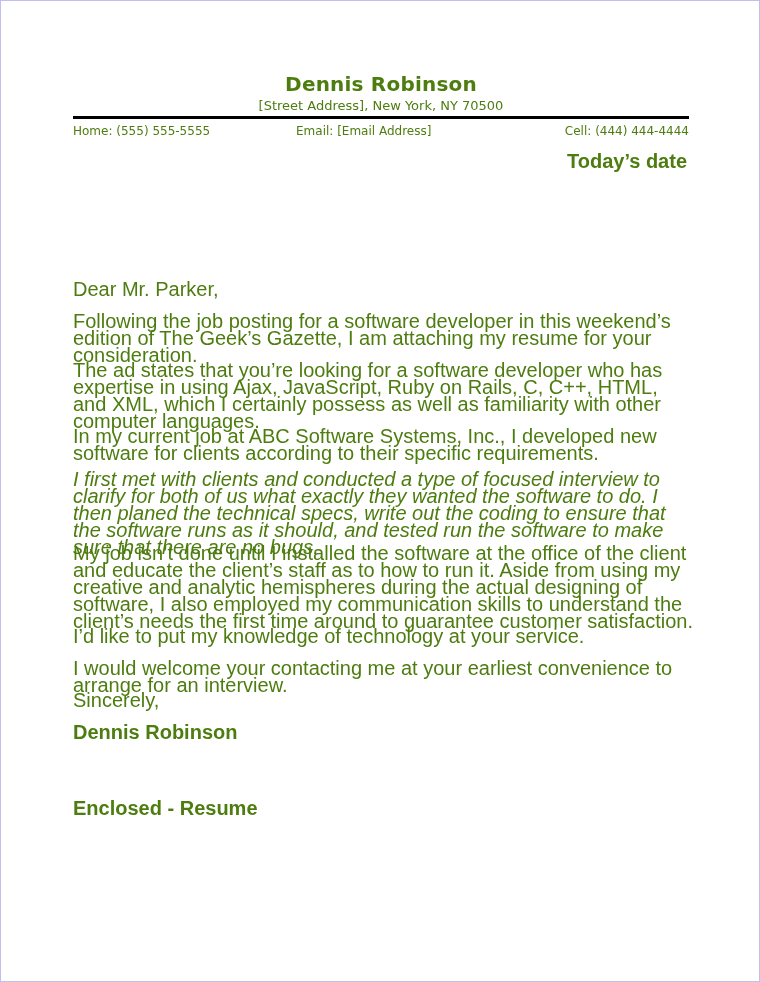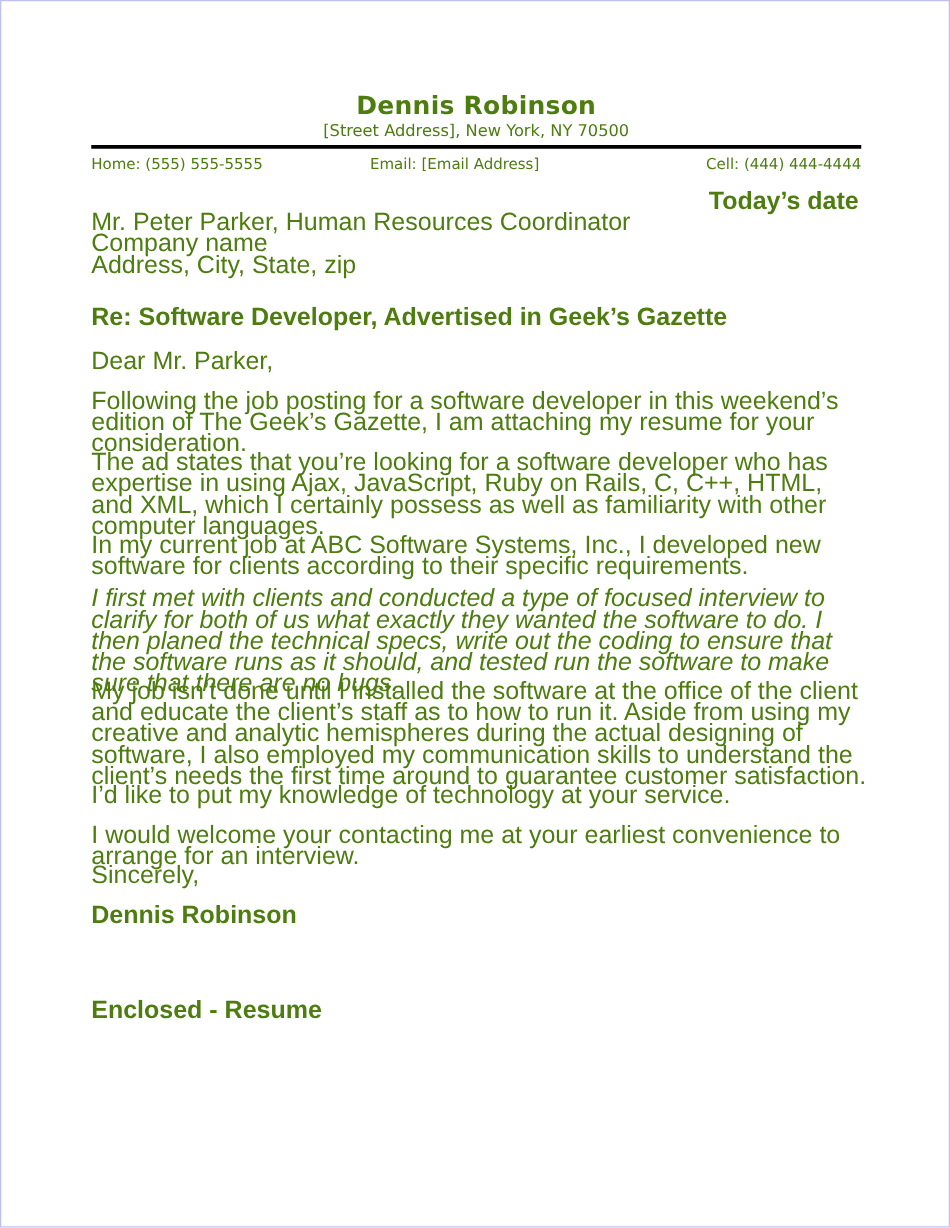--- a/index.html
+++ b/index.html
@@ -62,27 +62,21 @@
   <div class="rule"></div>
 
   <div class="contact-row">
     <span class="c-home">Home: (555) 555-5555</span>
     <span class="c-email">Email: [Email Address]</span>
     <span class="c-cell">Cell: (444) 444-4444</span>
   </div>
 
   <div class="date body-text">Today’s date</div>
 
-  <div class="block body-text" style="top:169px;">
-    <p>Mr. Peter Parker, Human Resources Coordinator</p>
-    <p>Company name</p>
-    <p>Address, City, State, zip</p>
-  </div>
 
-  <div class="block body-text bold" style="top:245px;">Re: Software Developer, Advertised in Geek’s Gazette</div>
 
   <div class="block body-text" style="top:280px;">Dear Mr. Parker,</div>
 
   <div class="block body-text" style="top:312px;">Following the job posting for a software developer in this weekend’s edition of The Geek’s Gazette, I am attaching my resume for your consideration.</div>
 
   <div class="block body-text" style="top:361px;">The ad states that you’re looking for a software developer who has expertise in using Ajax, JavaScript, Ruby on Rails, C, C++, HTML, and XML, which I certainly possess as well as familiarity with other computer languages.</div>
 
   <div class="block body-text" style="top:427px;">In my current job at ABC Software Systems, Inc., I developed new software for clients according to their specific requirements.</div>
 
   <div class="block body-text" style="top:470px;font-style:italic;">I first met with clients and conducted a type of focused interview to clarify for both of us what exactly they wanted the software to do. I then planed the technical specs, write out the coding to ensure that the software runs as it should, and tested run the software to make sure that there are no bugs.</div>

